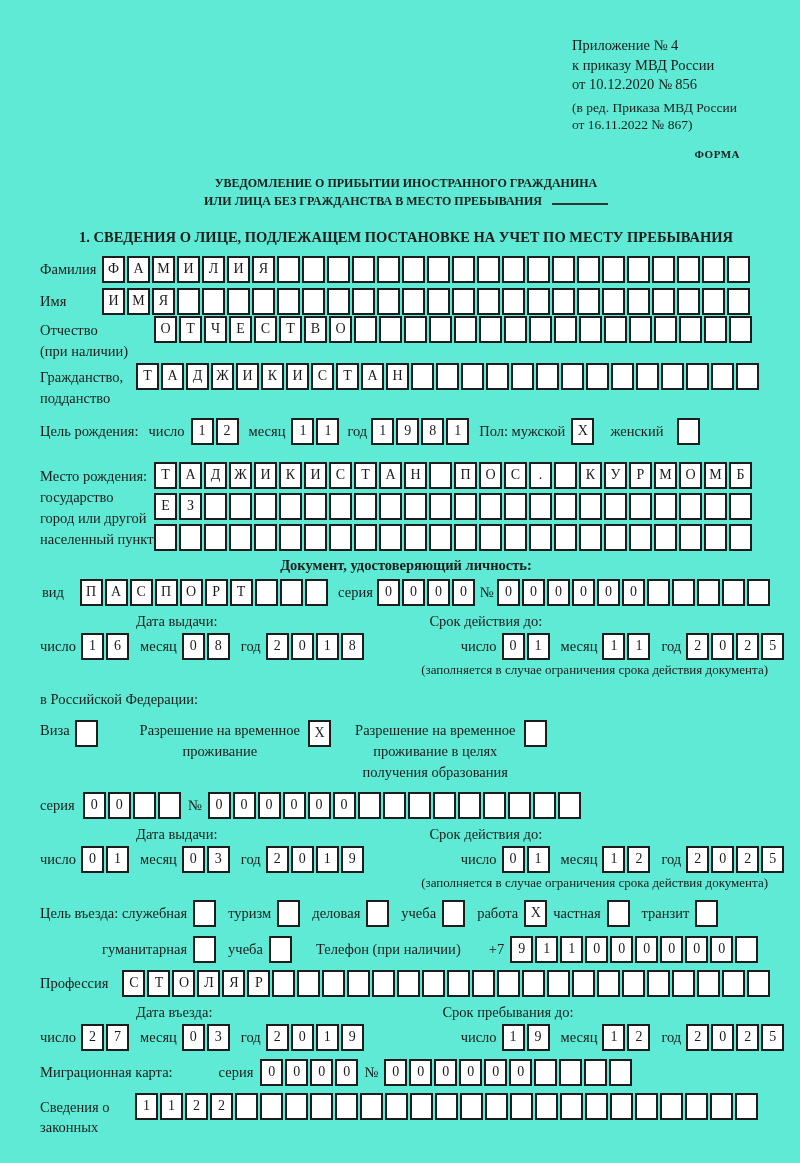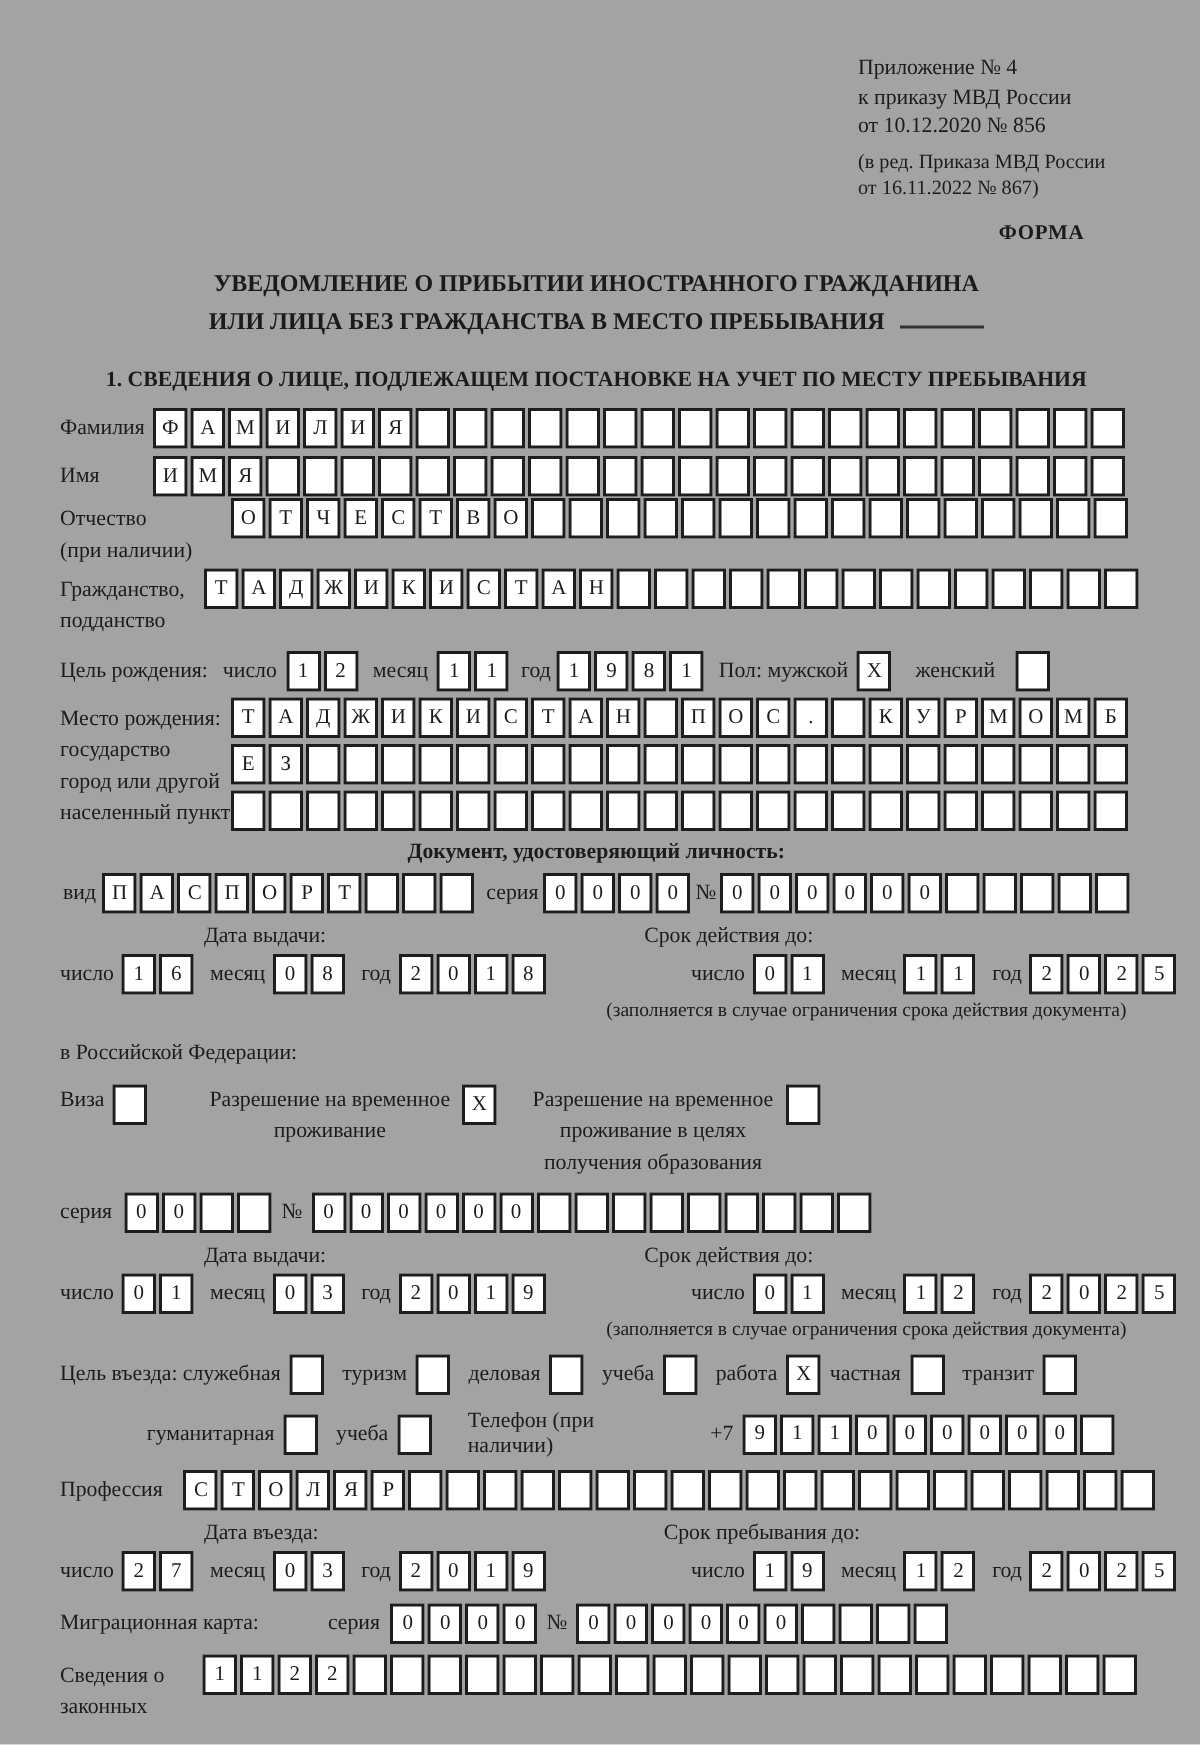--- a/index.html
+++ b/index.html
@@ -1,31 +1,31 @@
 <!DOCTYPE html>
 <html><head>
 <meta charset="utf-8">
 <style>
   html,body{margin:0;padding:0;background:#ffffff;}
   .page{
     position:relative;
     width:800px;height:1163px;
-    background:#a3a3a3;
+    background:#5eead4;
     color:#1b1b1b;
     font-family:"Liberation Serif","DejaVu Serif",serif;
     font-size:14.5px;
     box-sizing:border-box;
-    padding:36px 45px 0 40px;
+    padding:36px 28px 0 40px;
     overflow:hidden;
   }
   
   .appendix{margin-left:532px;line-height:1.35;font-size:14.5px;}
   .appendix .amend{font-size:13.5px;margin-top:4px;line-height:1.3;}
-  .form-label{font-weight:bold;text-align:right;padding-right:32px;margin-top:14px;font-size:14px;letter-spacing:.5px;}
-  .title{font-weight:bold;text-align:center;font-size:16px;line-height:1.55;margin-top:14px;}
+  .form-label{font-weight:bold;text-align:right;padding-right:32px;margin-top:14px;font-size:11px;letter-spacing:.5px;}
+  .title{font-weight:bold;text-align:center;font-size:12px;line-height:1.55;margin-top:14px;}
   .title-underline{display:inline-block;width:56px;border-bottom:2px solid #333;margin-left:10px;vertical-align:baseline;}
   .sec-heading{font-weight:bold;text-align:center;font-size:14.5px;margin-top:18px;margin-bottom:10px;}
   
   .cells{display:inline-flex;flex-wrap:nowrap;}
   .cell{
     flex:0 0 auto;
     width:19px;height:23px;
     border:2px solid #1d1d1d;
     margin-right:2px;
     display:inline-flex;align-items:center;justify-content:center;
@@ -244,21 +244,21 @@
         <span class="cell">X</span>
       </span>
     <span style="width:14px;"></span>
     <span>женский</span>
     <span style="width:14px;"></span>
     <span class="cells">
         <span class="cell"></span>
       </span>
   </div>
 
-  <div class="pair" style="margin-top:4px;">
+  <div class="pair" style="margin-top:17px;">
     <div class="labelcol w114">
       <div>Место рождения:</div>
       <div>государство</div>
       <div>город или другой</div>
       <div>населенный пункт</div>
     </div>
     <div class="cellscol">
       <span class="cells">
           <span class="cell">Т</span>
           <span class="cell">А</span>

